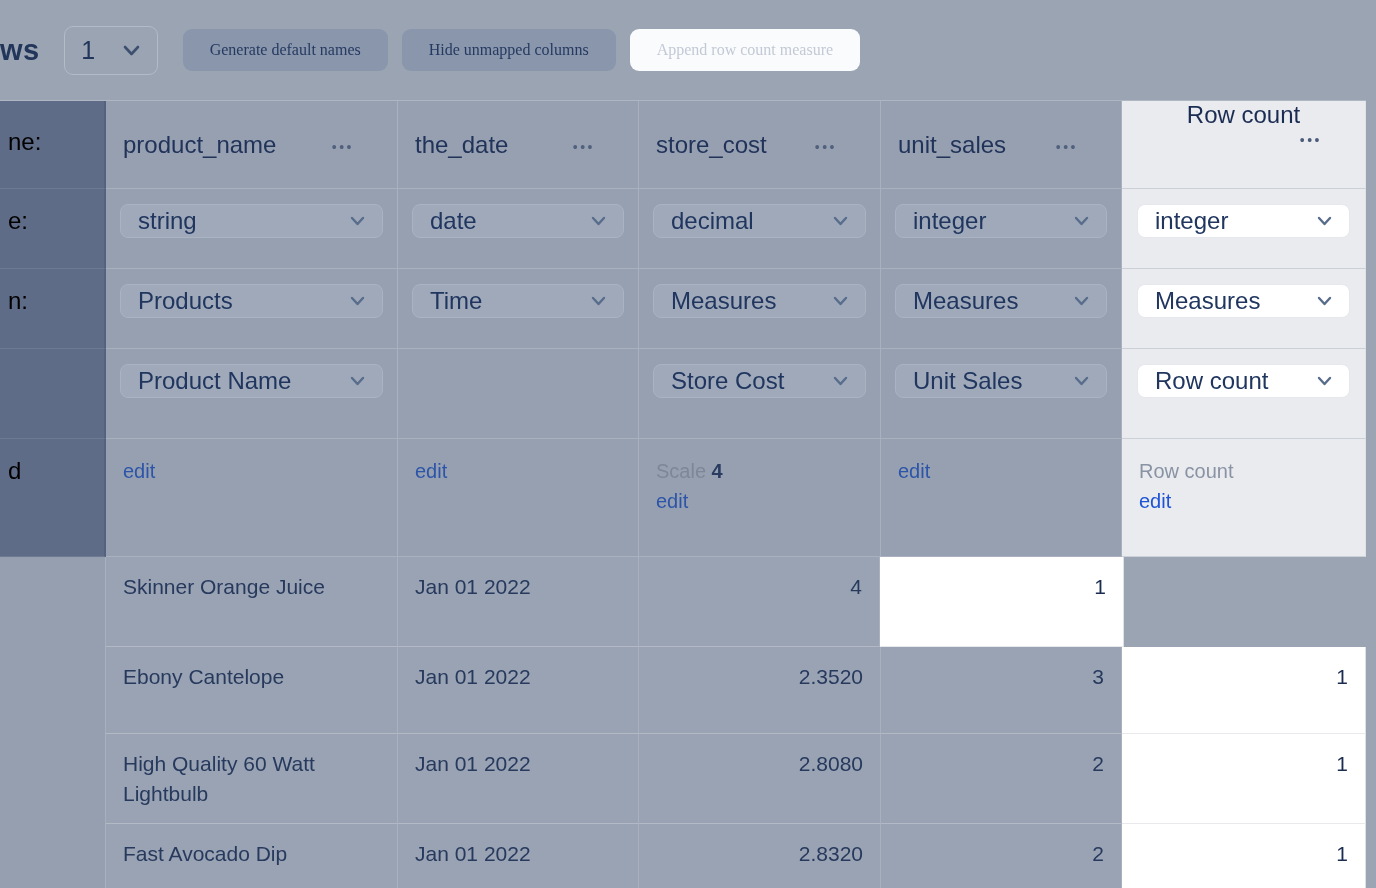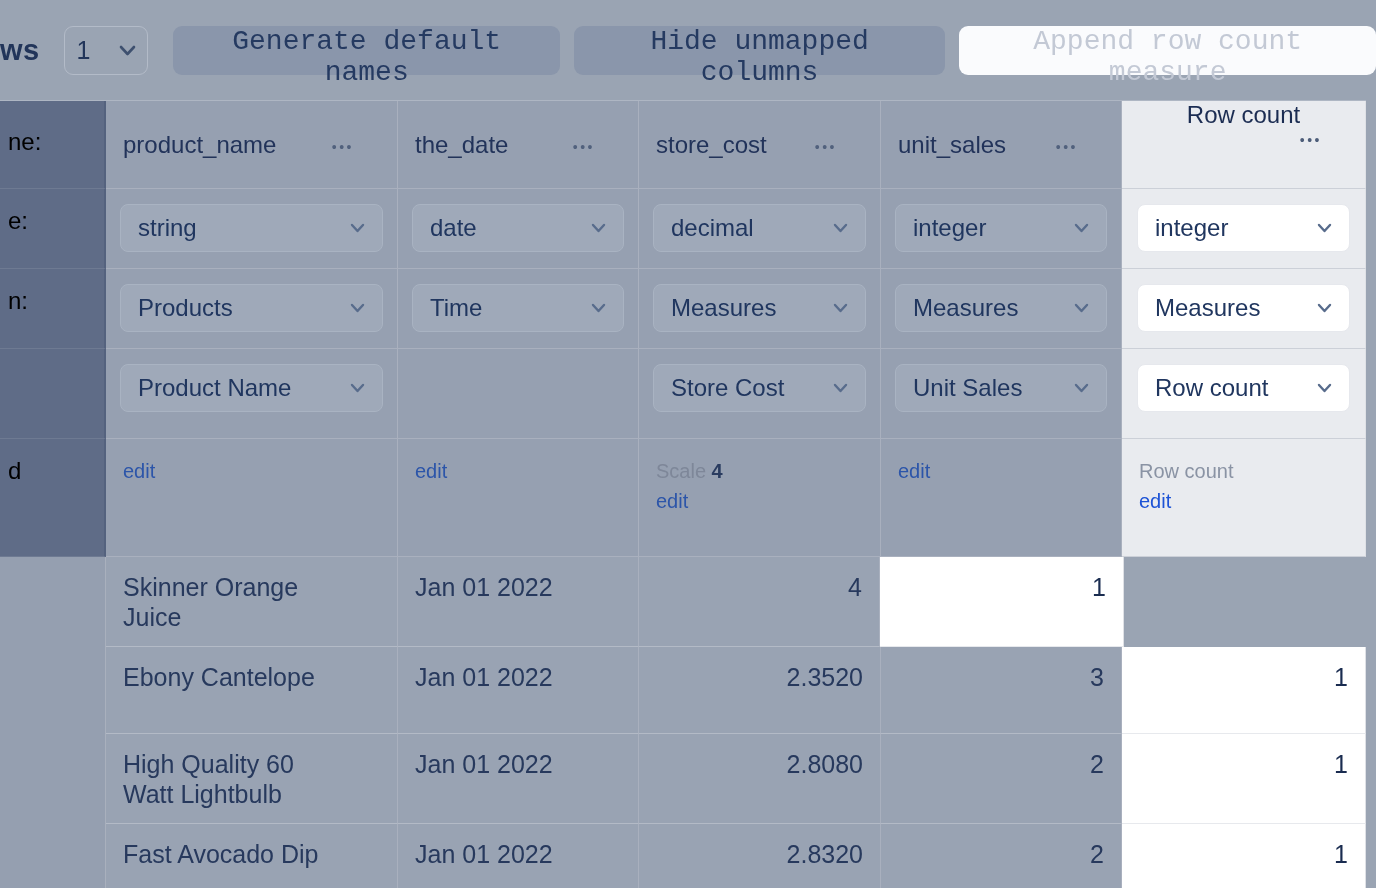--- a/index.html
+++ b/index.html
@@ -11,23 +11,23 @@
   }
   
   .toolbar{position:absolute;top:0;left:0;width:1376px;height:100px;display:flex;align-items:center;}
   .ws-frag{font-size:29px;font-weight:600;color:#22355a;letter-spacing:.5px;}
   .tselect{
     margin-left:24px;width:94px;height:49px;border:1.5px solid #b3bbc8;border-radius:9px;
     display:flex;align-items:center;justify-content:center;gap:16px;
     color:#22355a;font-size:25px;cursor:pointer;box-sizing:border-box;
   }
   .tbtn{
-    margin-left:25px;height:49px;border:none;border-radius:9px;background:#8a96ab;
-    color:#253a61;font-size:28px;font-weight:500;padding:0 27px;cursor:pointer;
-    font-family:Liberation Mono, monospace;
+    margin-left:25px;height:42px;border:none;border-radius:9px;background:#8a96ab;
+    color:#253a61;font-size:16px;font-weight:500;padding:0 27px;cursor:pointer;
+    font-family:Liberation Serif, serif;
   }
   .tbtn + .tbtn{margin-left:14px;}
   .tbtn.disabled{background:#fafbfd;color:#c3c9d5;}
   
   .tbl{
     position:absolute;top:100px;left:0;width:1366px;height:788px;overflow:hidden;
     border-top:1px solid #aeb6c3;box-sizing:border-box;
   }
   .row{display:flex;width:1366px;}
   .cell{box-sizing:border-box;flex:none;}
@@ -52,35 +52,35 @@
   .h.head{color:#1b2c52;}
   .dots{
     margin-left:auto;margin-right:26px;font-size:14px;letter-spacing:2.5px;
     color:#51617d;cursor:pointer;user-select:none;line-height:1;padding-top:4px;
   }
   .h .dots{color:#4d5d79;}
   
   .ddwrap{padding:15px 14px 0;}
   .h > .ddwrap{padding:15px 15px 0;}
   .dd{
-    height:48px;border-radius:8px;display:flex;align-items:center;justify-content:space-between;
+    height:34px;border-radius:8px;display:flex;align-items:center;justify-content:space-between;
     padding:0 17px;font-size:24px;cursor:pointer;box-sizing:border-box;
   }
   .dd.dim{background:#9fa9b9;border:1px solid #a9b3c2;color:#20365f;}
   .dd.lite{background:#ffffff;border:1px solid #e6e8ed;color:#20365f;}
   .chev{flex:none;margin-left:12px;}
   
   .ecell{padding:17px 17px 0;font-size:20px;line-height:30px;}
   .elink{color:#2c55a9;cursor:pointer;display:inline-block;}
   .elink.bright{color:#1d53d6;}
   .meta{color:#7e8799;}
   .meta b{color:#2a3c60;font-weight:700;}
   .mlabel{color:#8a93a4;}
   
-  .dcell{padding:15px 17px 0;font-size:25px;line-height:30px;color:#27395d;}
+  .dcell{padding:15px 17px 0;font-size:21px;line-height:30px;color:#27395d;}
   .h.dcell{color:#1a2c50;}
   .num{text-align:right;}
   .pcell{padding-right:60px;}
 </style>
 </head>
 <body>
 
 <div class="toolbar">
   <span class="ws-frag">ws</span>
   <div class="tselect">

